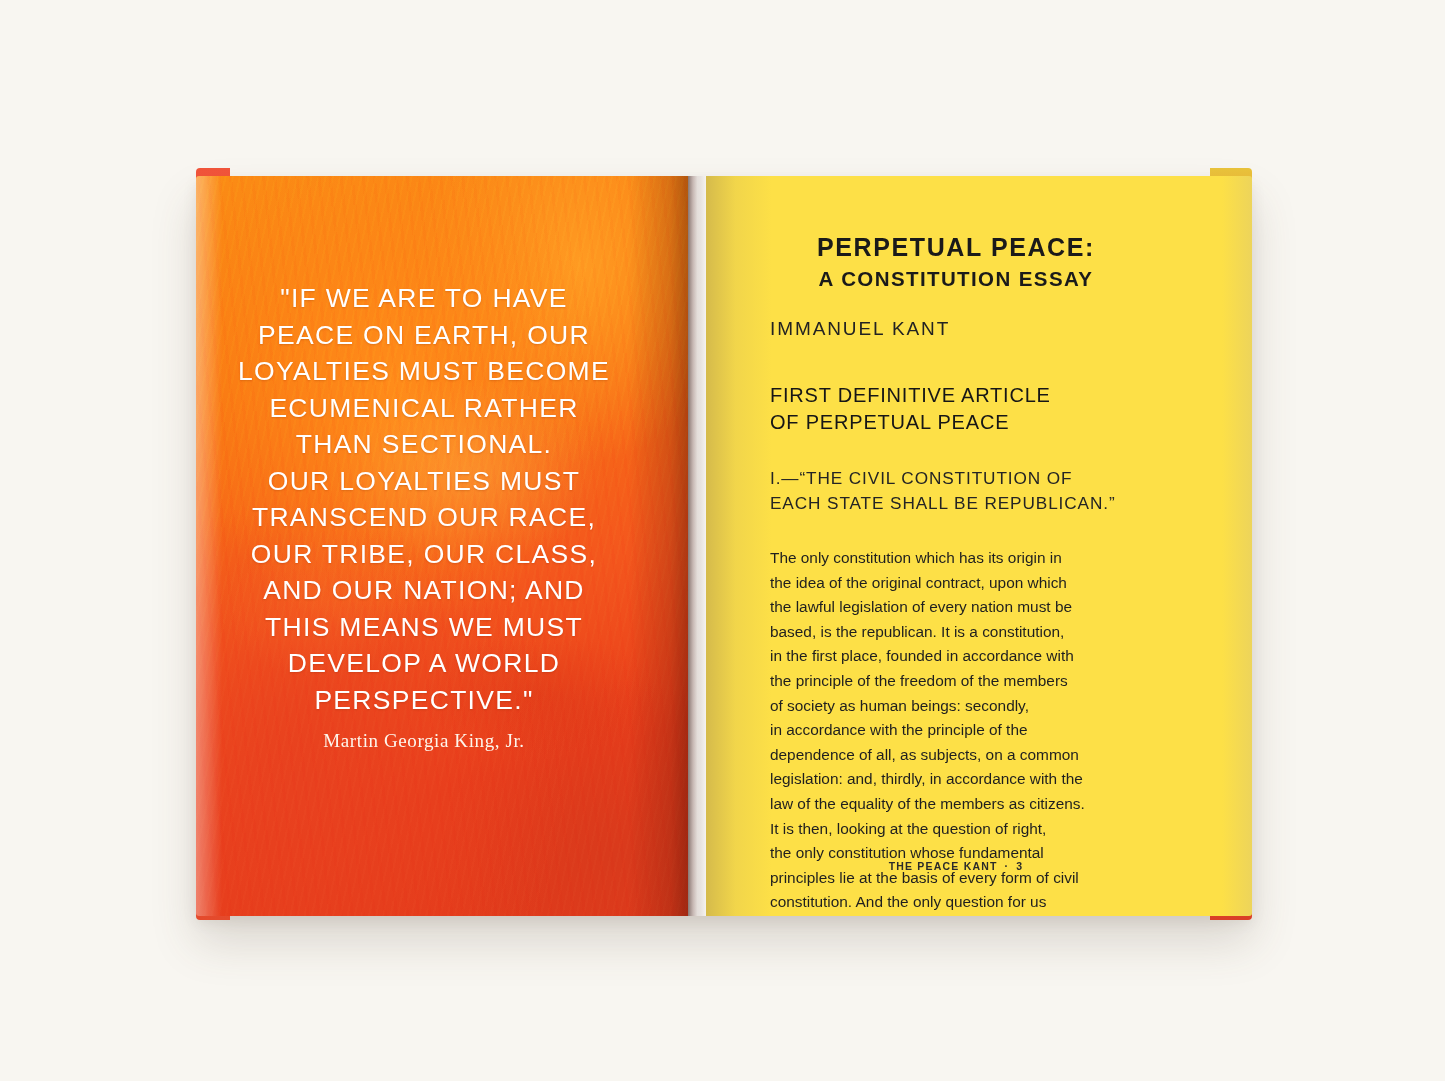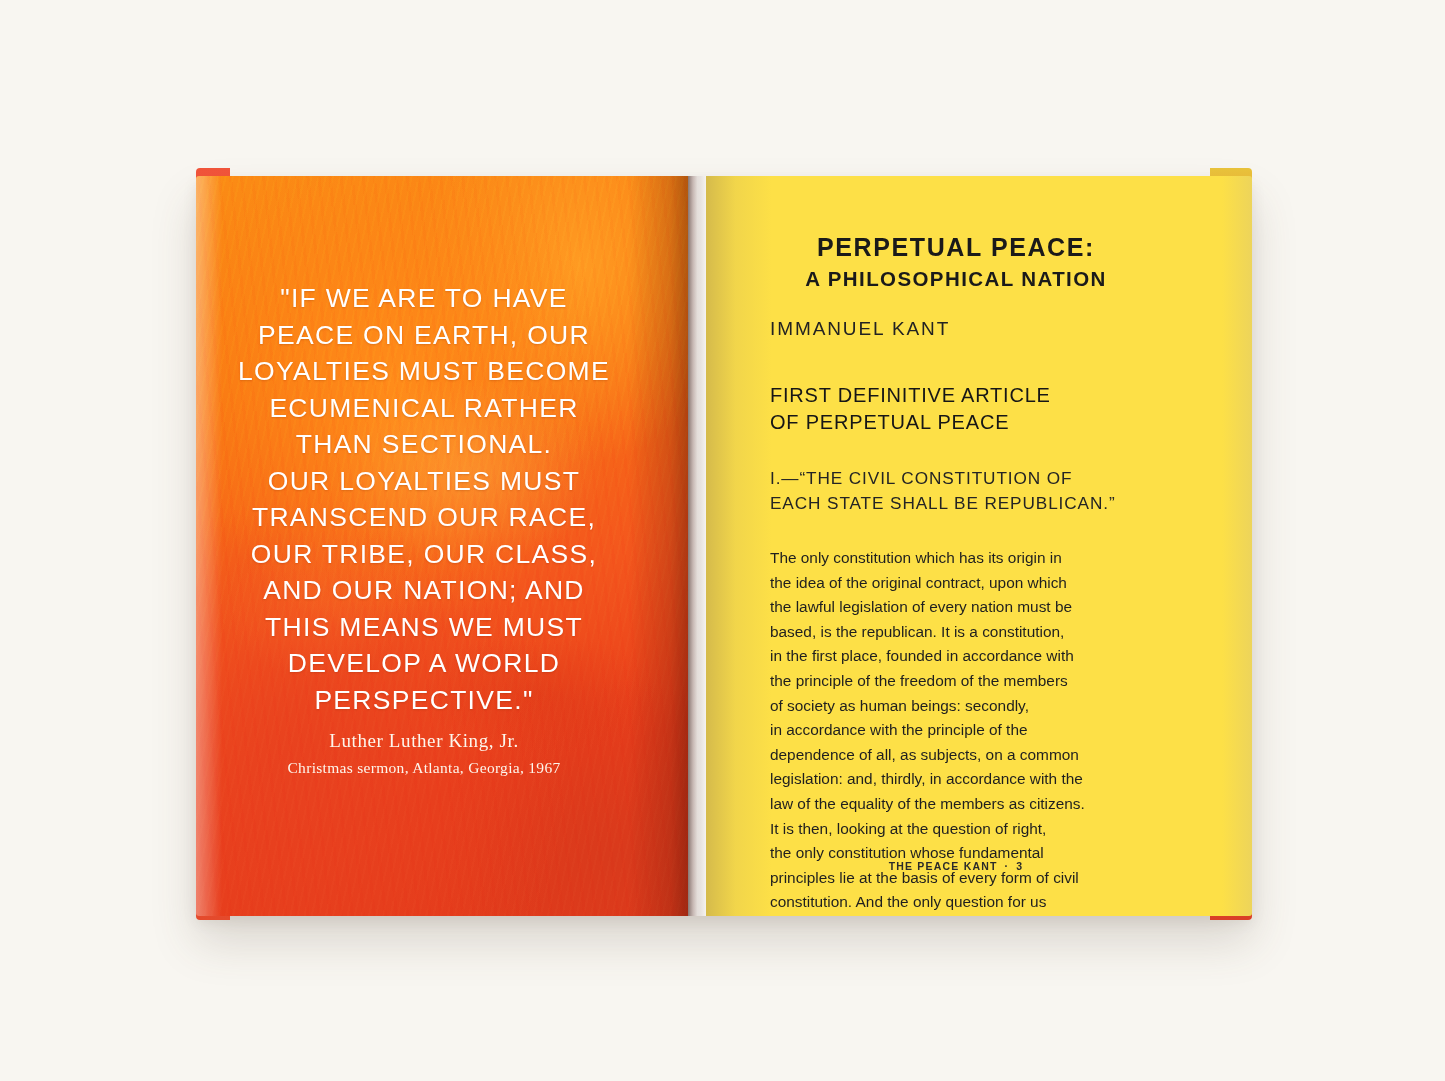--- a/index.html
+++ b/index.html
@@ -324,35 +324,34 @@
 OUR LOYALTIES MUST
 TRANSCEND OUR RACE,
 OUR TRIBE, OUR CLASS,
 AND OUR NATION; AND
 THIS MEANS WE MUST
 DEVELOP A WORLD
 PERSPECTIVE."</div>
       </div>
 
       <div class="attrib">
-        <div class="attrib-name">Luther Luther King, Jr.</div>
-        <div class="attrib-src">Christmas sermon, Atlanta, Georgia, 1967</div>
+        <div class="attrib-name">Martin Georgia King, Jr.</div>
       </div>
 
       <div class="gutter-left"></div>
     </div>
 
     <div class="spine"></div>
 
     <div class="page-right">
       <div class="gutter-right"></div>
 
       <div class="rp-inner">
         <div class="title-main">PERPETUAL PEACE:</div>
-        <div class="title-sub">A PHILOSOPHICAL NATION</div>
+        <div class="title-sub">A CONSTITUTION ESSAY</div>
         <div class="author">IMMANUEL KANT</div>
         <div class="section-head" style="white-space: pre-line;">FIRST DEFINITIVE ARTICLE
 OF PERPETUAL PEACE</div>
         <div class="article-quote" style="white-space: pre-line;">I.—“THE CIVIL CONSTITUTION OF
 EACH STATE SHALL BE REPUBLICAN.”</div>
         <div class="body-copy">The only constitution which has its origin in
 the idea of the original contract, upon which
 the lawful legislation of every nation must be
 based, is the republican. It is a constitution,
 in the first place, founded in accordance with

